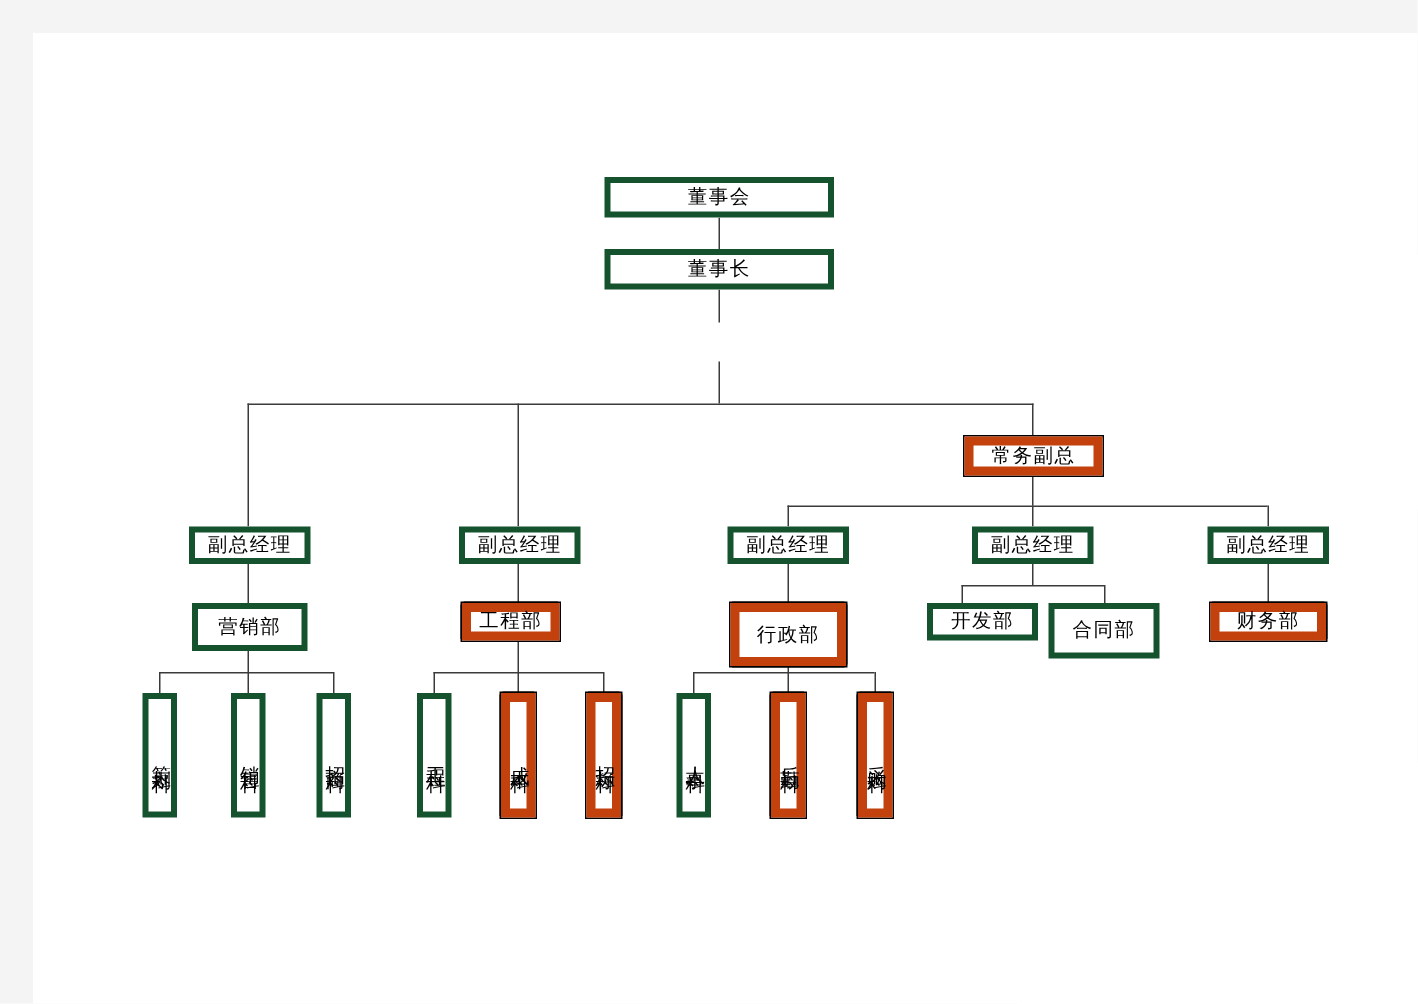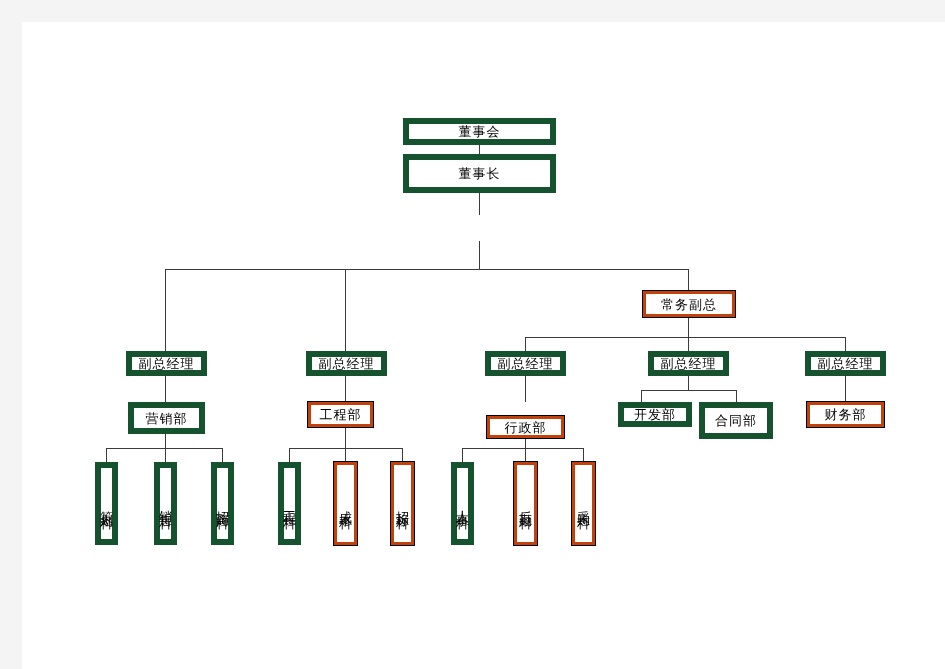--- a/index.html
+++ b/index.html
@@ -35,33 +35,33 @@
     background: #3b3b3b;
   }
   .line.v { width: 1px; }
   .line.h { height: 1px; }
 
   
   .node {
     position: absolute;
     box-sizing: border-box;
     background: #ffffff;
-    border: 6px solid #14532d;
+    border: 4px solid #14532d;
     display: flex;
     align-items: center;
     justify-content: center;
     color: #000000;
     font-size: 13px;
     line-height: 1;
     letter-spacing: 1px;
     white-space: nowrap;
   }
   
   .node.shadow {
-    border: 3px solid #c2410c;
+    border: 6px solid #c2410c;
     box-shadow: 1px 1px 0 0 #000000, -1px -1px 0 0 #000000,
                 1px -1px 0 0 #000000, -1px 1px 0 0 #000000;
   }
   
   .node.vert {
     writing-mode: vertical-rl;
     text-orientation: upright;
     letter-spacing: 3px;
     font-size: 13px;
     padding-top: 2px;
@@ -121,21 +121,21 @@
   <div class="line v" style="left:525px; top:427px; height:21px;"></div>
   <div class="line h" style="left:462px; top:448px; width:121px;"></div>
   <div class="line v" style="left:462px; top:448px; height:14px;"></div>
   <div class="line v" style="left:525px; top:448px; height:14px;"></div>
   <div class="line v" style="left:583px; top:448px; height:14px;"></div>
 
   <div class="node" style="left:403px; top:118px; width:153px; height:27px;">
     <span>董事会</span>
   </div>
 
-  <div class="node" style="left:403px; top:154px; width:153px; height:39px;">
+  <div class="node" style="left:403px; top:166px; width:153px; height:27px;">
     <span>董事长</span>
   </div>
 
 
   <div class="node shadow" style="left:643px; top:291px; width:92px; height:26px;">
     <span>常务副总</span>
   </div>
 
   <div class="node" style="left:126px; top:351px; width:81px; height:25px;">
     <span>副总经理</span>
@@ -158,21 +158,21 @@
   </div>
 
   <div class="node" style="left:128px; top:402px; width:77px; height:32px;">
     <span>营销部</span>
   </div>
 
   <div class="node shadow" style="left:308px; top:402px; width:65px; height:25px;">
     <span>工程部</span>
   </div>
 
-  <div class="node shadow" style="left:487px; top:416px; width:77px; height:22px;">
+  <div class="node shadow" style="left:487px; top:402px; width:77px; height:42px;">
     <span>行政部</span>
   </div>
 
   <div class="node" style="left:604px; top:402px; width:74px; height:25px;margin-left:14px;">
     <span>开发部</span>
   </div>
 
   <div class="node" style="left:699px; top:402px; width:74px; height:37px;">
     <span>合同部</span>
   </div>

